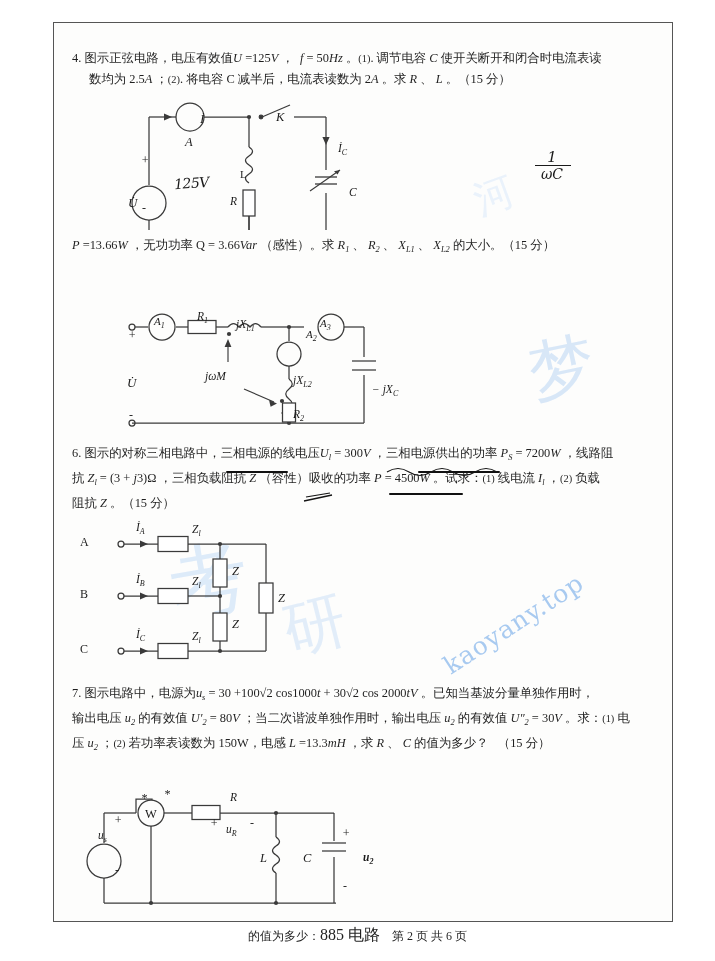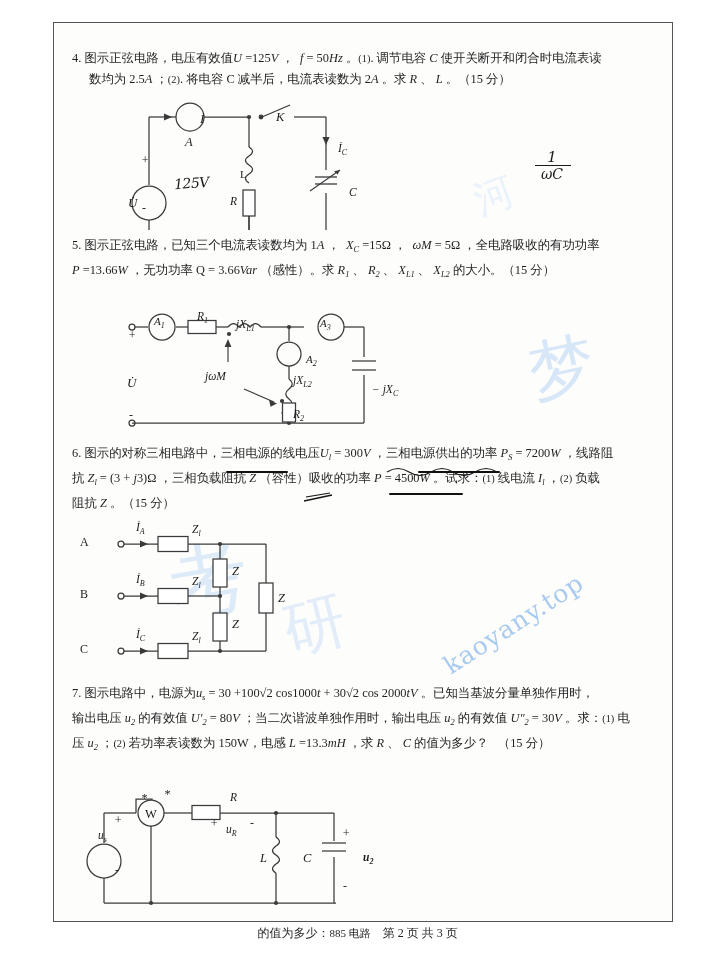--- a/index.html
+++ b/index.html
@@ -124,21 +124,21 @@
   .lbl.up { font-style: normal; }
   .lbl .s { font-size: 8px; vertical-align: -3px; }
   
   .footer {
     position: absolute;
     left: 0; right: 0; top: 925px;
     text-align: center;
     font-size: 12px;
     color: #1f1f1f;
   }
-  .footer .code { font-size: 11px; font-family: "Liberation Serif", serif; }
+  .footer .code { font-size: 16px; font-family: "Liberation Serif", serif; }
 </style>
 </head>
 <body>
 
 <div class="page">
   <div class="scan-tint"></div>
 
   <div class="wm wm-cjk4">河</div>
   <div class="wm wm-cjk1">梦</div>
   <div class="wm wm-cjk2">考</div>
@@ -208,21 +208,20 @@
   <span class="lbl" style="left:284px; top:119px;"><i>İ</i><span class="s"><i>C</i></span></span>
 
   <div class="hand hand-125">125V</div>
   <div class="hand hand-frac">
     <span class="num">1</span>
     <span class="bar"></span>
     <span class="den">ωC</span>
   </div>
 
   <div class="qblock" style="top:212px;">
-    <div class="qline">5. 图示正弦电路，已知三个电流表读数均为 1<i>A</i> ，&nbsp; <i>X<span class="sub">C</span></i> =15Ω ，&nbsp; <i>ωM</i> = 5Ω ，全电路吸收的有功功率</div>
     <div class="qline"><i>P</i> =13.66<i>W</i> ，无功功率 Q = 3.66<i>Var</i> （感性）。求 <i>R<span class="sub">1</span></i> 、 <i>R<span class="sub">2</span></i> 、 <i>X<span class="sub">L1</span></i> 、 <i>X<span class="sub">L2</span></i> 的大小。（15 分）</div>
   </div>
 
   <svg class="circuit" style="left:22px; top:272px;" width="300" height="140" viewBox="0 0 300 140">
     <g stroke="#3a3a3a" stroke-width="1.25" fill="none">
 
       <circle cx="56" cy="32" r="3"></circle>
       <path d="M59 32 H72"></path>
       <circle cx="86" cy="32" r="13"></circle>
       <path d="M100 32 H112"></path>
@@ -291,21 +290,21 @@
     </g>
     <rect x="206.5" y="106" width="13" height="22" fill="#fff" stroke="#3a3a3a" stroke-width="1.25" style="display:none"></rect>
   </svg>
   <svg class="circuit" style="left:22px; top:272px;" width="300" height="140" viewBox="0 0 300 140">
     <rect x="206.5" y="108" width="13" height="19" fill="#fff" stroke="#3a3a3a" stroke-width="1.25"></rect>
   </svg>
 
   <span class="lbl" style="left:100px; top:292px; font-size:11px;"><i>A</i><span class="s">1</span></span>
   <span class="lbl" style="left:143px; top:287px;"><i>R</i><span class="s">1</span></span>
   <span class="lbl" style="left:182px; top:287px;margin-top:8px;"><i>jX</i><span class="s"><i>L1</i></span></span>
-  <span class="lbl" style="left:224px; top:330px; font-size:11px;padding-left:28px;"><i>A</i><span class="s">2</span></span>
+  <span class="lbl" style="left:224px; top:305px; font-size:11px;padding-left:28px;"><i>A</i><span class="s">2</span></span>
   <span class="lbl" style="left:266px; top:294px; font-size:11px;"><i>A</i><span class="s">3</span></span>
   <span class="lbl" style="left:239px; top:351px;"><i>jX</i><span class="s"><i>L2</i></span></span>
   <span class="lbl" style="left:239px; top:385px;"><i>R</i><span class="s">2</span></span>
   <span class="lbl" style="left:318px; top:360px;">− <i>jX</i><span class="s"><i>C</i></span></span>
   <span class="lbl" style="left:151px; top:347px;text-align:center;"><i>jωM</i></span>
   <span class="lbl" style="left:74px; top:305px; font-size:12px;">+</span>
   <span class="lbl" style="left:75px; top:385px; font-size:12px;">-</span>
   <span class="lbl" style="left:73px; top:352px; font-size:13px;"><i>U̇</i></span>
 
   <div class="qblock" style="top:420px;">
@@ -432,14 +431,14 @@
   <span class="lbl" style="left:249px; top:828px; font-size:12.5px;"><i>C</i></span>
   <span class="lbl" style="left:309px; top:828px;font-weight:bold;"><i>u</i><span class="s">2</span></span>
   <span class="lbl" style="left:288px; top:803px; font-size:12px;">+</span>
   <span class="lbl" style="left:289px; top:856px; font-size:12px;">-</span>
   <span class="lbl" style="left:44px; top:806px;"><i>u</i><span class="s"><i>s</i></span></span>
   <span class="lbl" style="left:60px; top:790px; font-size:12px;">+</span>
   <span class="lbl" style="left:61px; top:840px; font-size:12px;">-</span>
 </div>
 
 <div class="footer">
-  <span>的值为多少：</span><span class="code">885 电路</span>&nbsp;&nbsp;&nbsp;&nbsp;<span>第 2 页  共 3 页</span>
+  <span>的值为多少：</span><span class="code">885 电路</span>&nbsp;&nbsp;&nbsp;&nbsp;<span>第 2 页  共 6 页</span>
 </div>
 
 </body></html>

